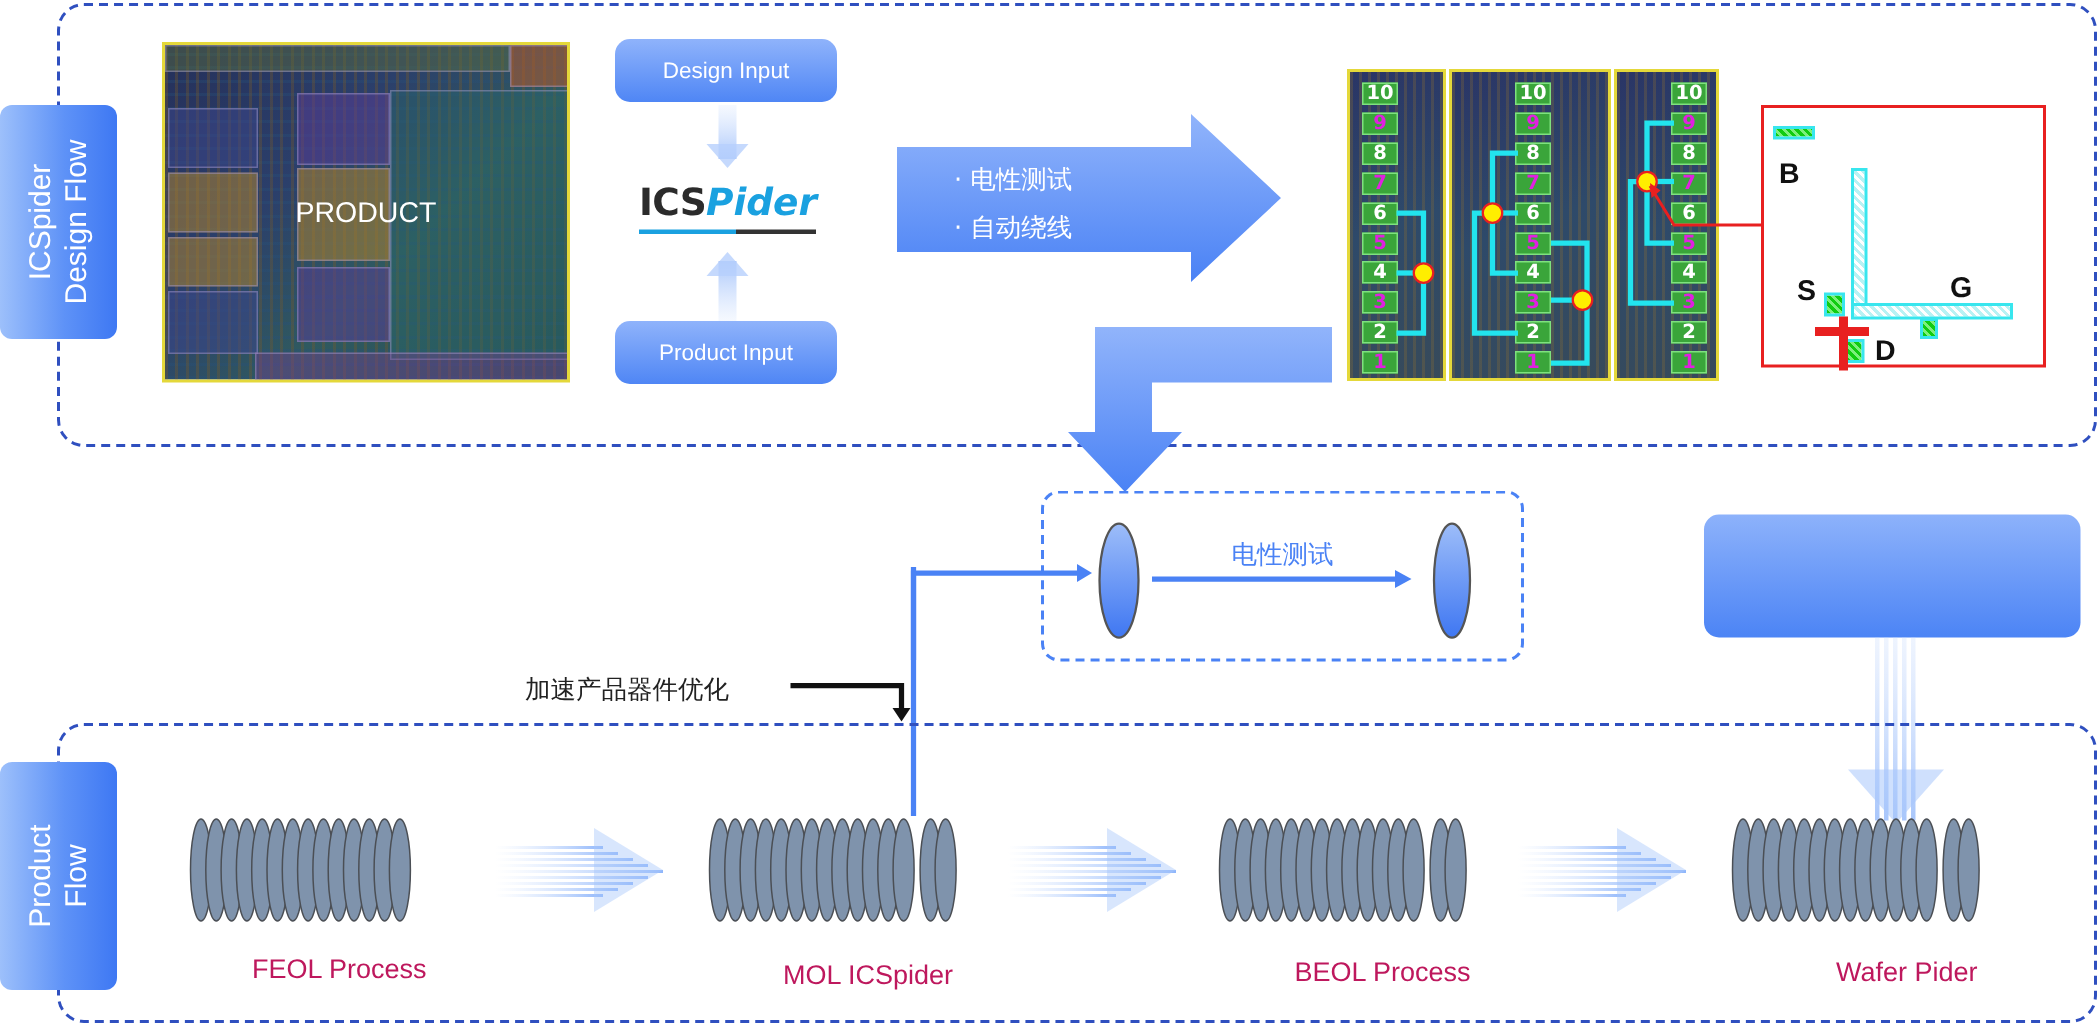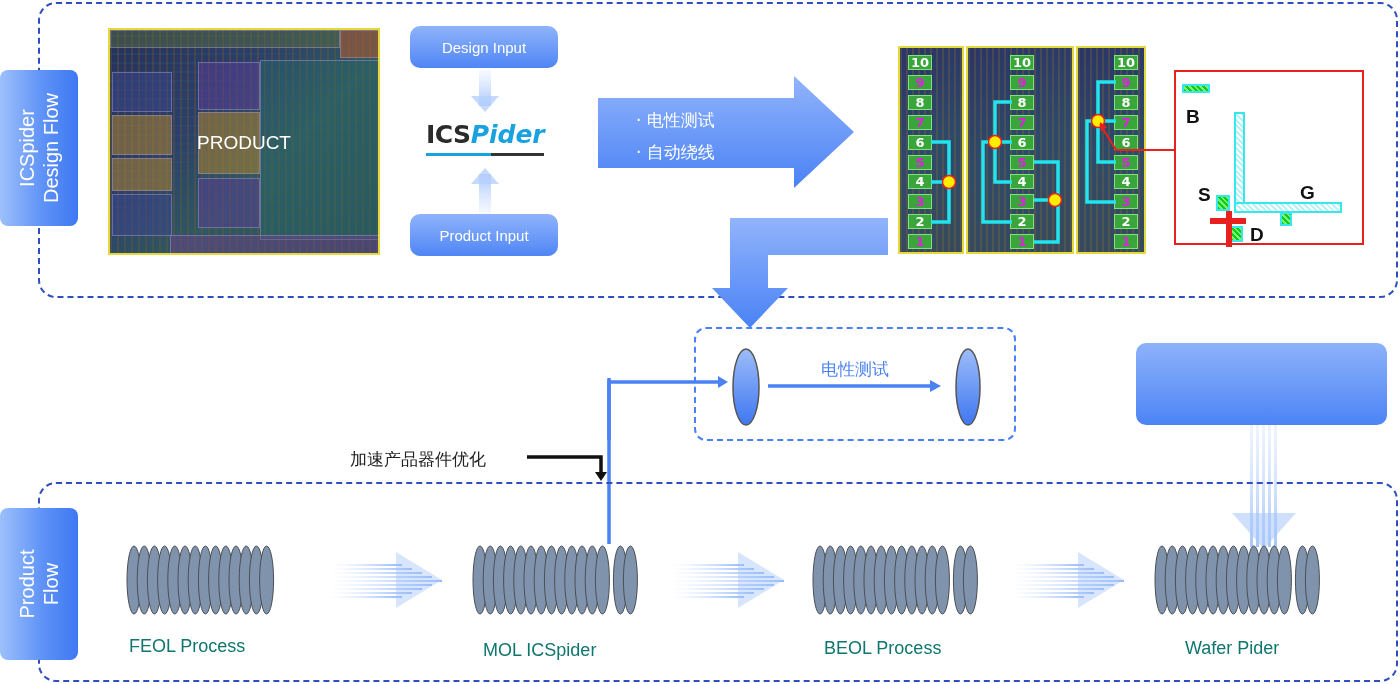--- a/index.html
+++ b/index.html
@@ -40,21 +40,21 @@
   .pins { position: absolute; top: 46px; height: 208px; border: 2px solid #e4d83a; background:
       repeating-linear-gradient(90deg, rgba(140,110,50,0.3) 0 2px, transparent 2px 6px),
       linear-gradient(160deg, #2a3566 0%, #2e4a6a 50%, #374a5a 100%); }
   .pin { position: absolute; width: 24px; height: 15px; background: #3aa53a; border: 1px solid #7ee27e; color: #fff;
          font-weight: bold; font-size: 13px; line-height: 13px; text-align: center; font-family: "DejaVu Sans", sans-serif; }
   .pin.odd { color: #e020e0; }
   .zoom-box { position: absolute; left: 1174px; top: 70px; width: 190px; height: 175px; border: 2px solid #e82020; background: #fff; }
   .zoom-box .lbl { position: absolute; font-size: 19px; font-weight: bold; color: #111; font-family: "Liberation Sans", sans-serif; }
   .hatch { position: absolute; background: repeating-linear-gradient(45deg, #b8f2f4 0 2px, #ffffff 2px 4px); border: 2px solid #38e6ee; }
   .contact { position: absolute; background: repeating-linear-gradient(45deg, #11cc11 0 2px, #7cf07c 2px 4px); border: 2px solid #38e6ee; }
-  .proc-label { position: absolute; font-size: 18px; color: #0f766e; font-family: "Liberation Sans", sans-serif; }
+  .proc-label { position: absolute; font-size: 18px; color: #be185d; font-family: "Liberation Sans", sans-serif; margin-left: 39px; }
   .cn-label { position: absolute; font-size: 17px; color: #222; }
   .feedback {
     position: absolute; left: 1136px; top: 343px; width: 251px; height: 82px; border-radius: 10px;
     background: linear-gradient(180deg, #8db2fb 0%, #4c84f5 100%);
     color: #fff; font-size: 17.5px; line-height: 30px; padding: 10px 0 0 8px;
   }
   .bullet-arrow-text { position: absolute; left: 636px; top: 104px; color: #fff; font-size: 17px; line-height: 32px; }
 </style>
 </head>
 <body>

